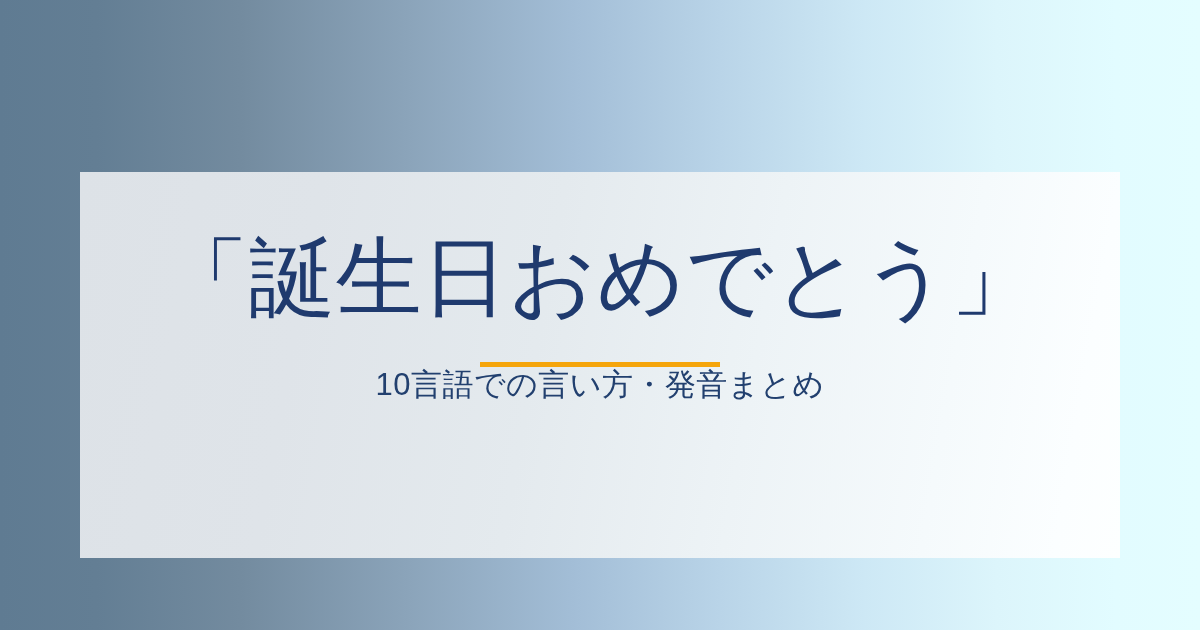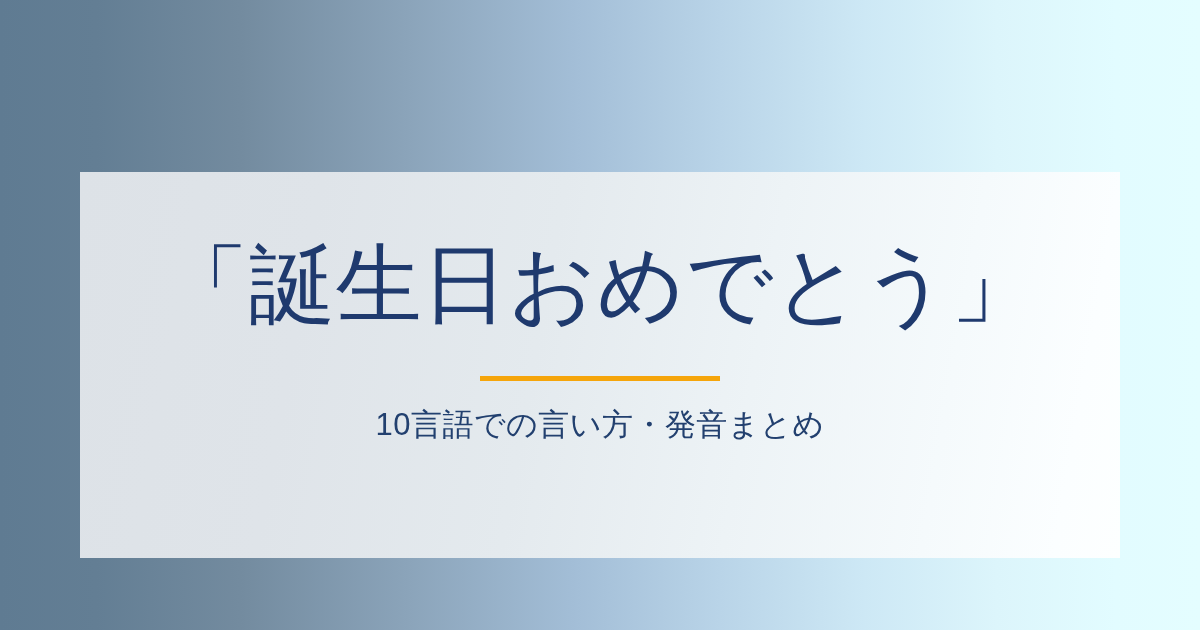--- a/index.html
+++ b/index.html
@@ -53,21 +53,21 @@
         #fdffff 100%);
     display: flex;
     flex-direction: column;
     align-items: center;
     justify-content: flex-start;
     box-sizing: border-box;
   }
 
   
   .title {
-    margin: 11px;
+    margin: 4px;
     padding-top: 56px;
     font-size: 86px;
     line-height: 1.05;
     font-weight: 400;
     letter-spacing: 0.005em;
     color: #1f3a6e;
     white-space: nowrap;
     text-align: center;
   }
 
@@ -88,21 +88,20 @@
     margin-top: 36px;
     width: 240px;
     height: 5px;
     background: #f5a50b;
     border: 0;
     flex: none;
   }
 
   .caption {
     margin: 0;
-    padding-top: 26px;
     font-size: 31px;
     line-height: 1.15;
     font-weight: 400;
     letter-spacing: 0.015em;
     color: #22406f;
     white-space: nowrap;
   }
 </style>
 </head>
 <body>

